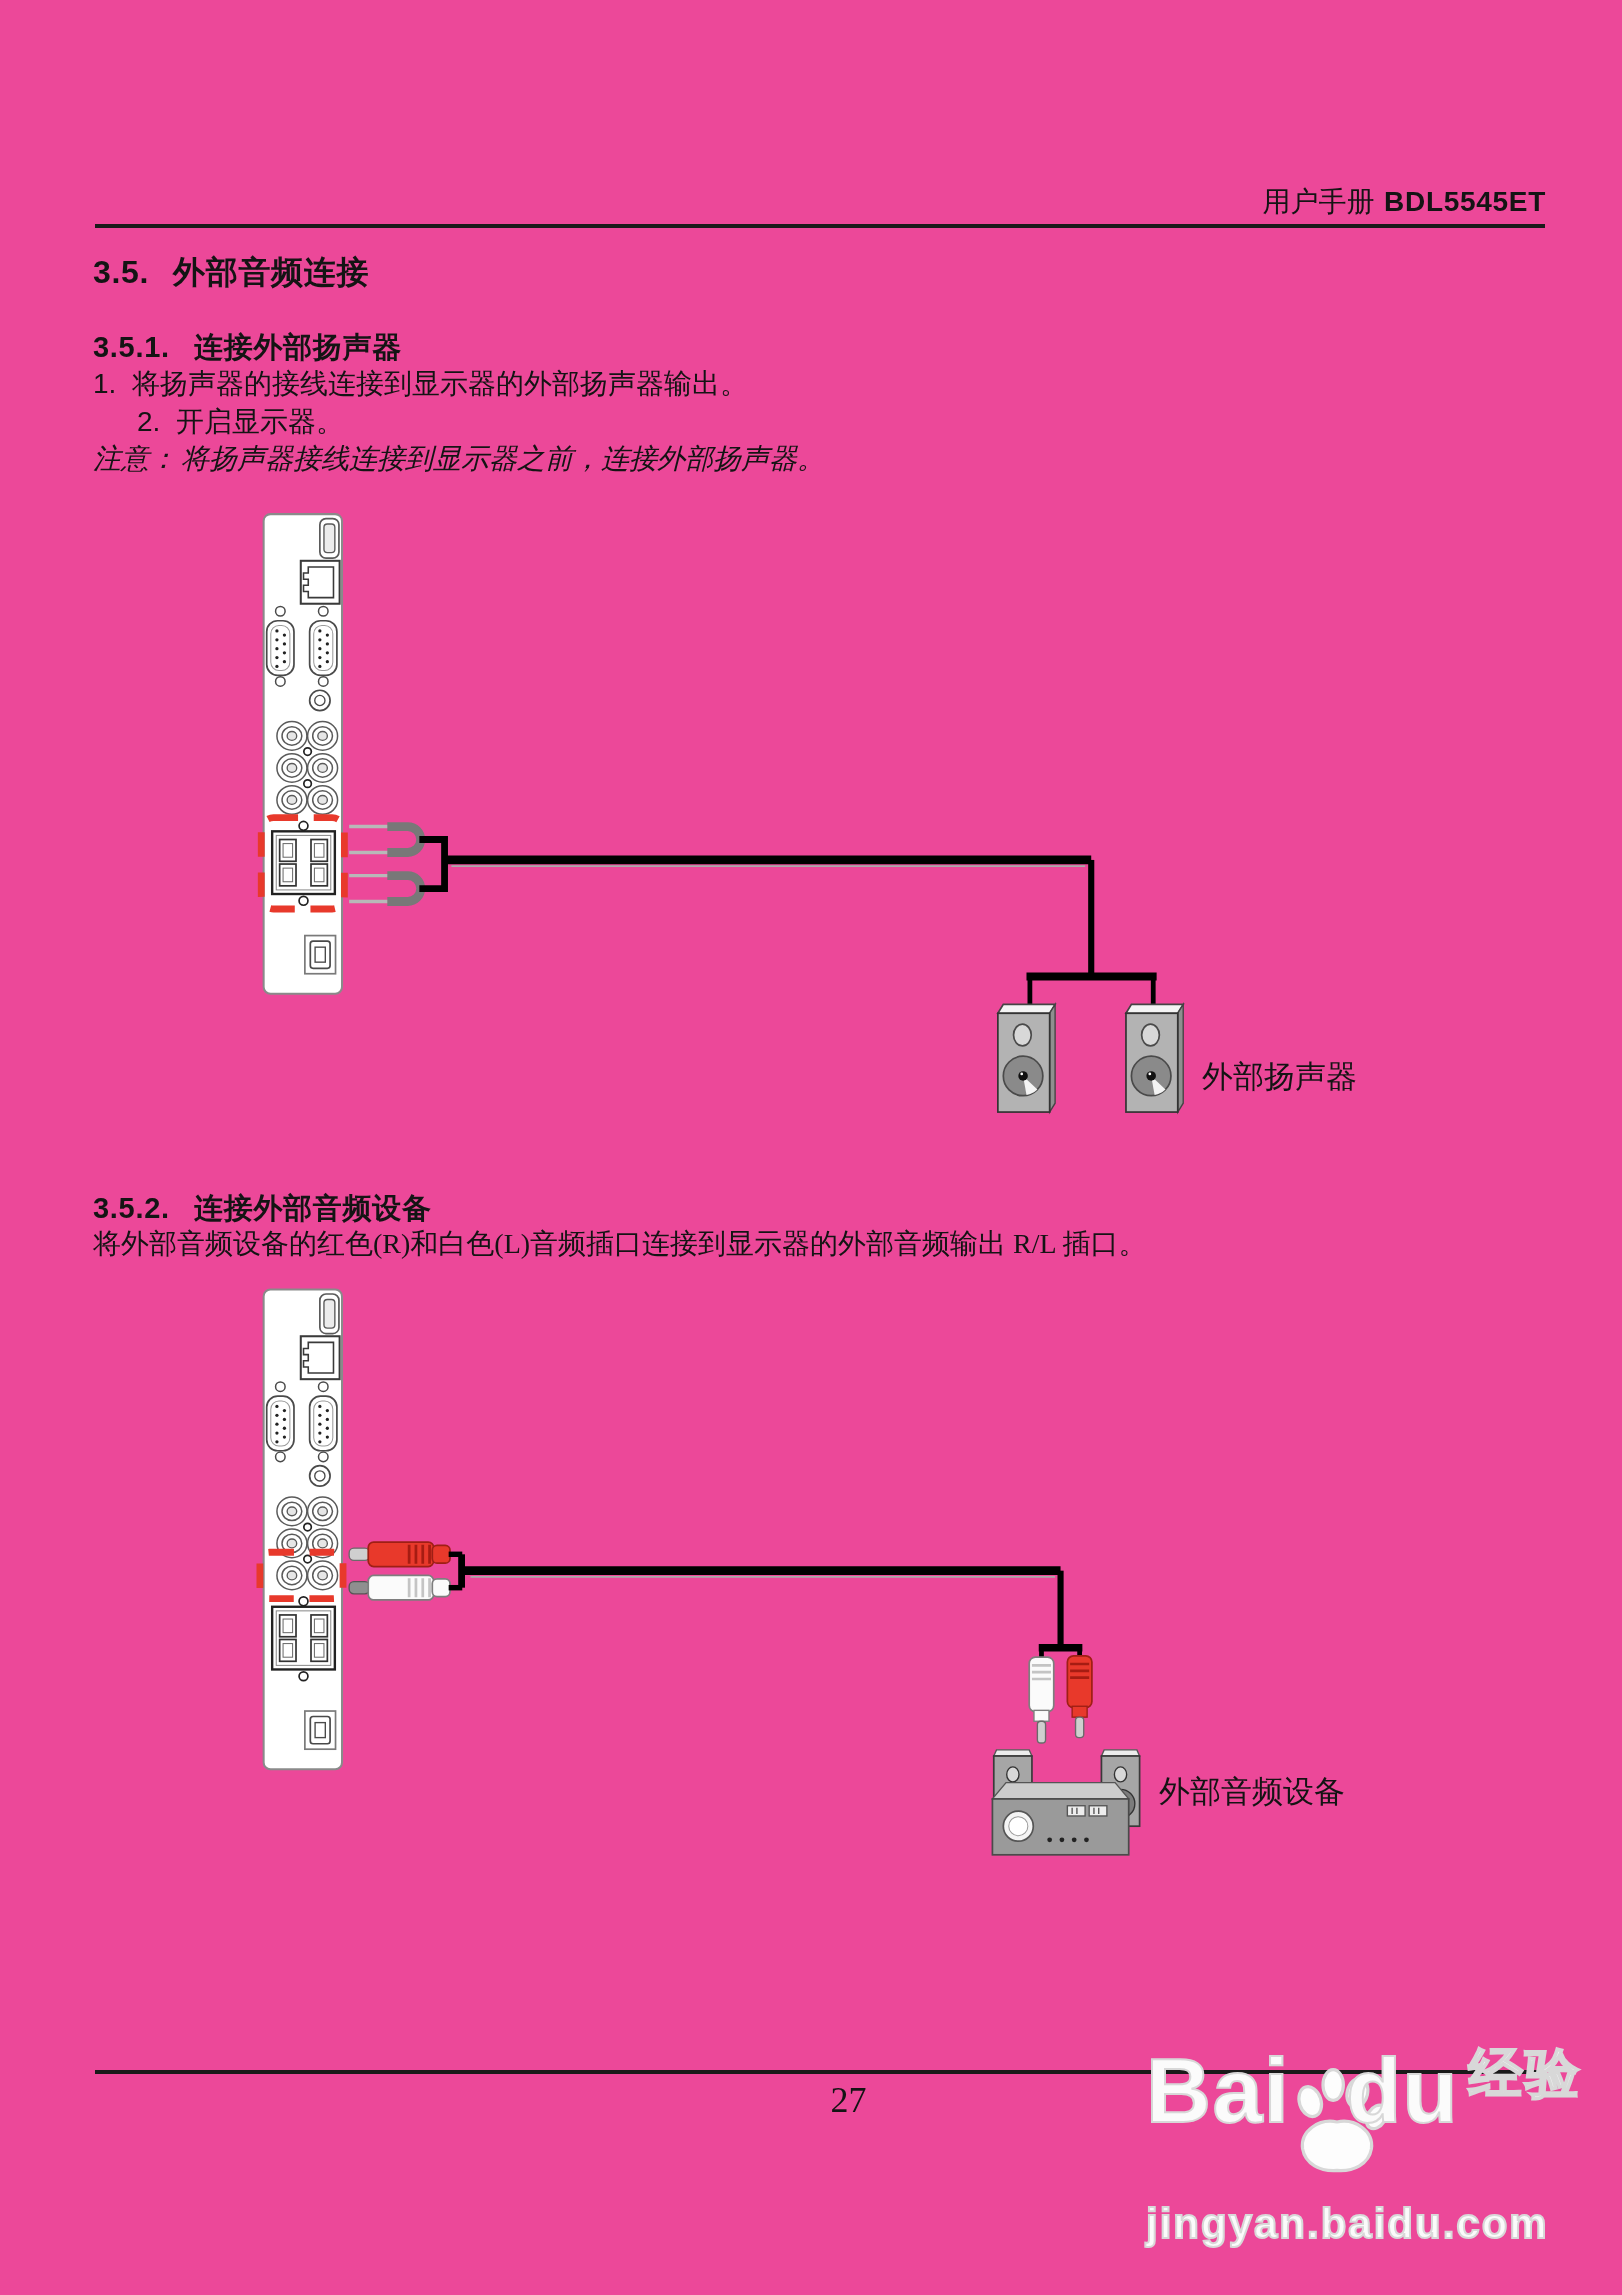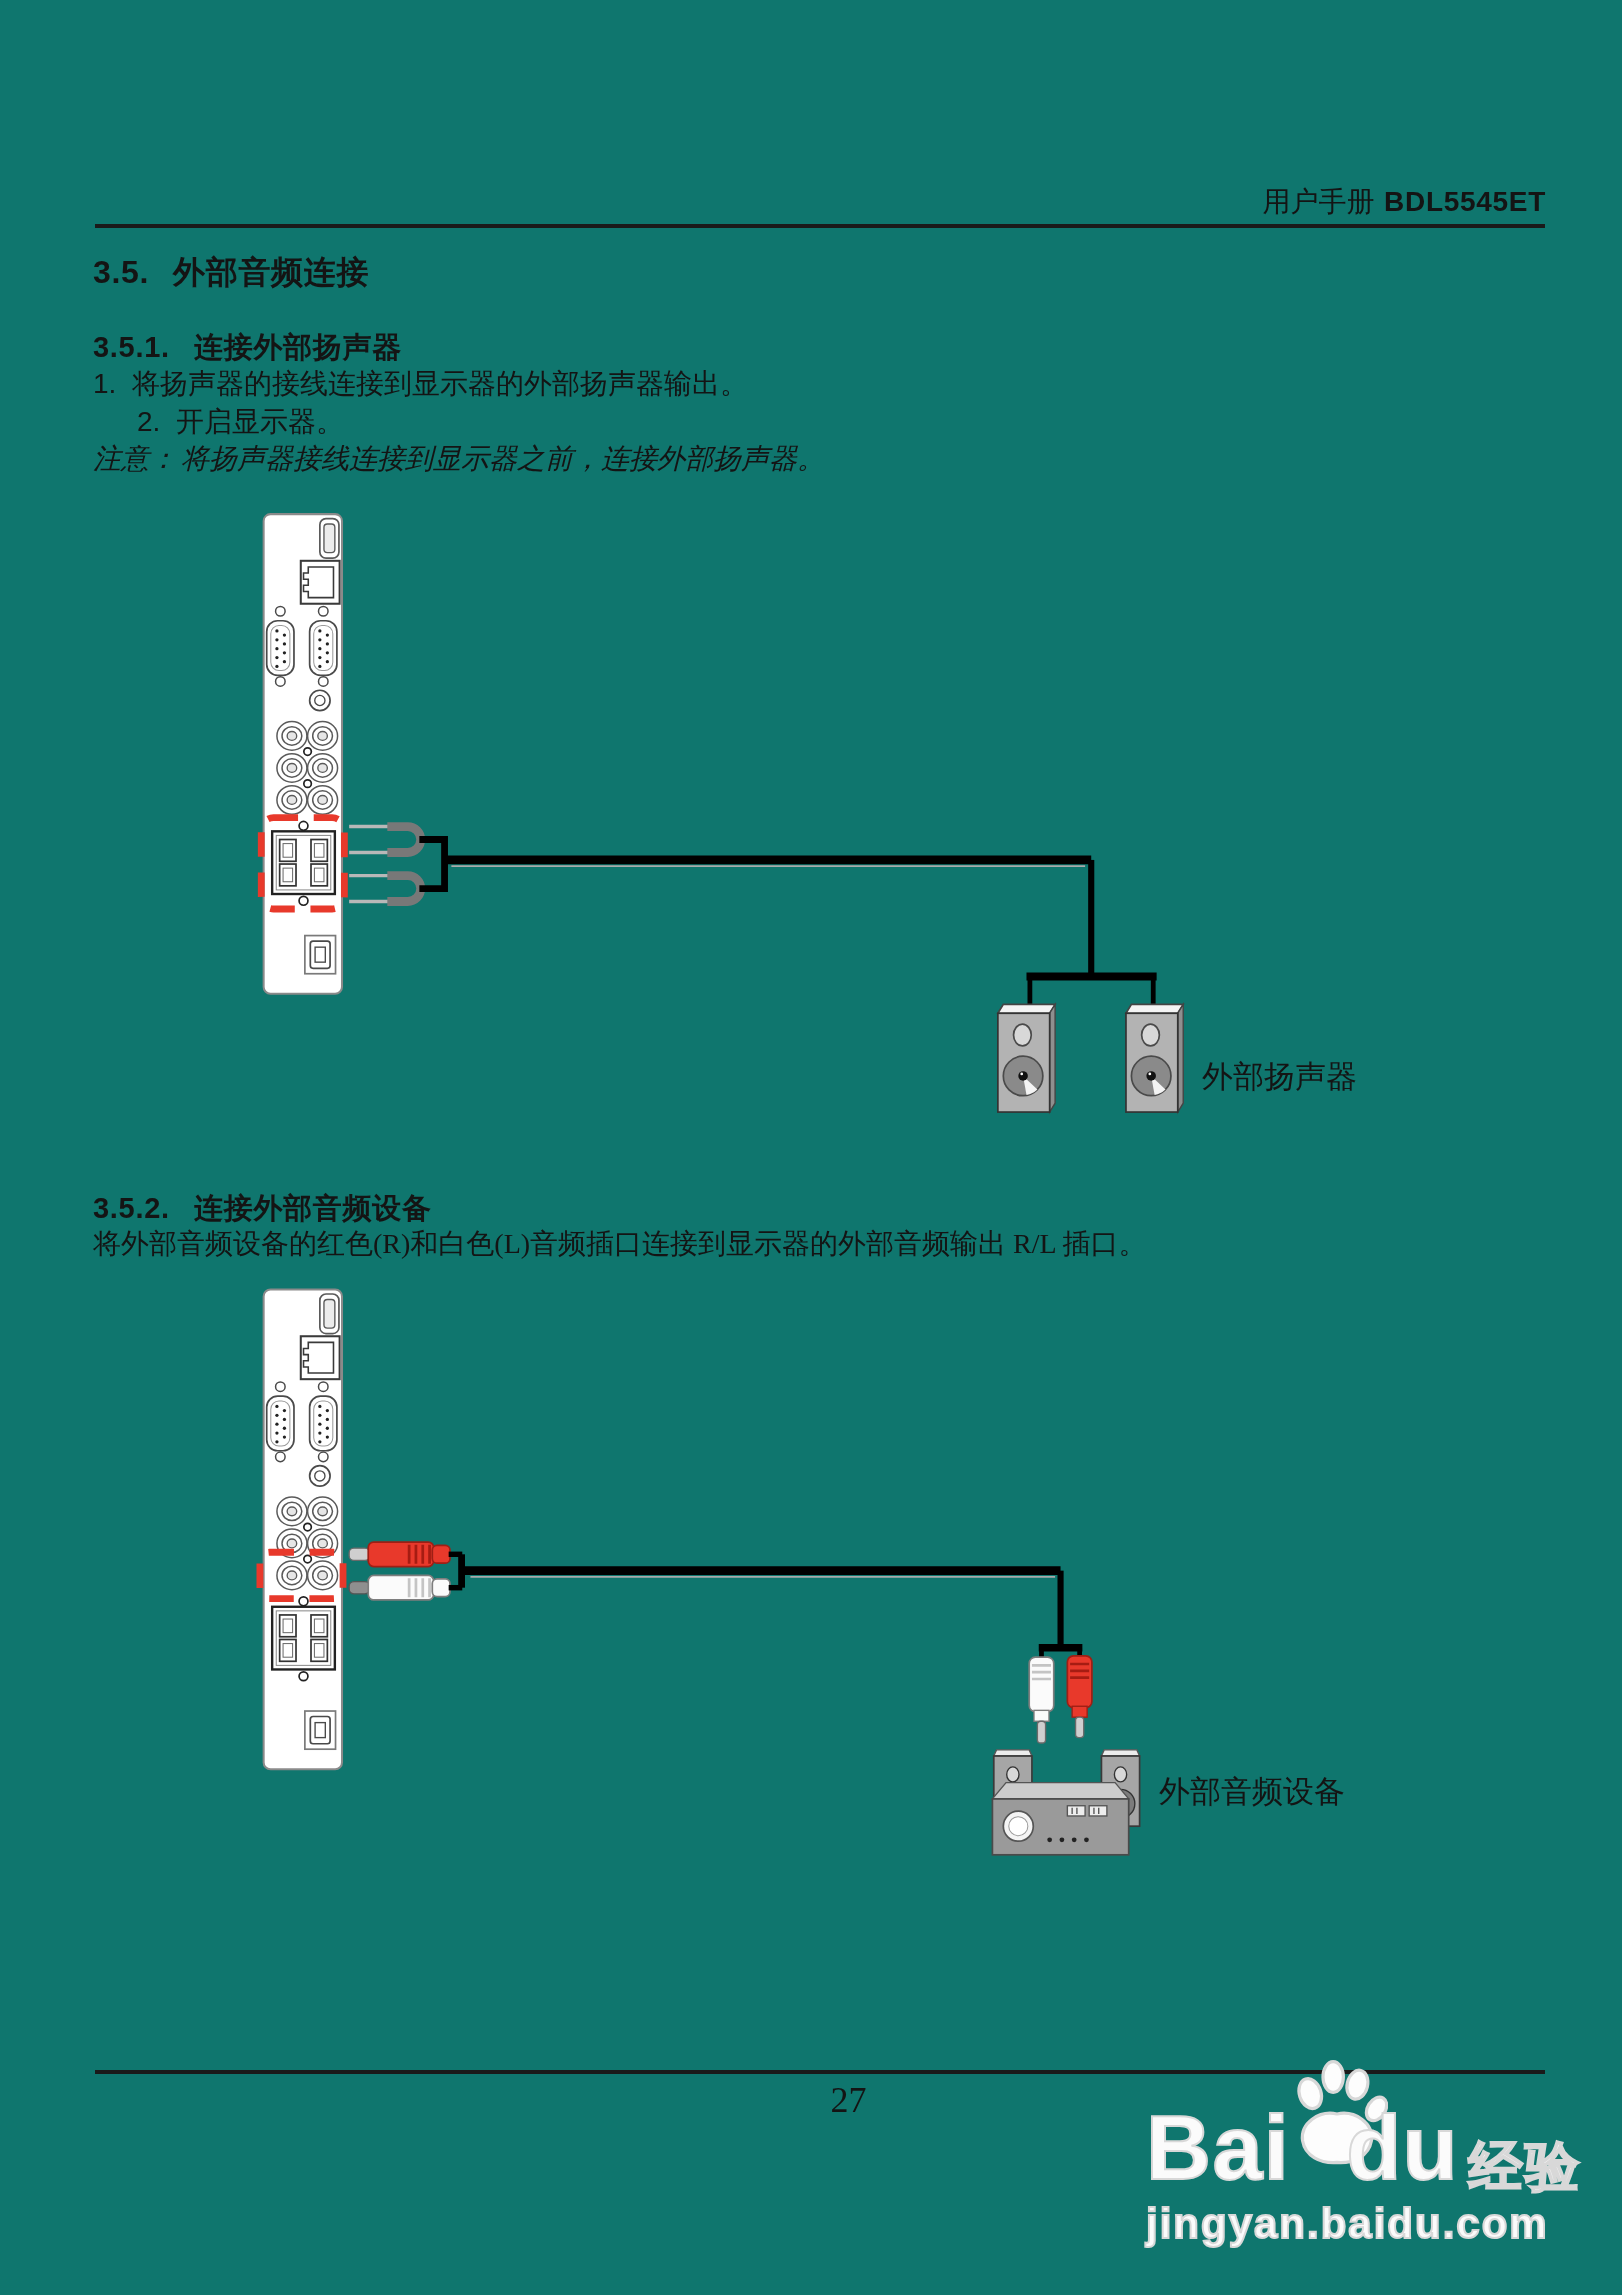--- a/index.html
+++ b/index.html
@@ -1,17 +1,17 @@
 <!DOCTYPE html>
 <html lang="zh" style="font-size:11px"><head>
 <meta charset="utf-8">
 <style>
   html,body{margin:0;padding:0;background:#ffffff;}
   .page{
-    position:relative;width:1623px;height:2295px;background:#0f766e;
+    position:relative;width:1623px;height:2295px;background:#ec4899;
     font-family:"Liberation Serif",serif;color:#141414;overflow:hidden;
   }
   .rule{position:absolute;left:95px;width:1450px;height:4.1px;background:#1a1a1a;}
   .rule-top{top:224px;}
   .rule-bottom{top:2070px;}
   .header-text{
     position:absolute;top:187px;right:77px;font-size:28px;line-height:1.1;
     white-space:nowrap;
   }
   .hdr-model{font-family:"Liberation Sans",sans-serif;font-weight:600;letter-spacing:0.7px;margin-left:9.5px;}
@@ -37,21 +37,21 @@
   .fig2{left:1159px;top:1771px;}
   .pagenum{position:absolute;top:2079px;left:0;width:1623px;text-align:center;font-size:36px;margin-left:37px;}
   .diagrams{position:absolute;left:0;top:0;width:1623px;height:2295px;}
 
   
   .watermark{
     position:absolute;left:1146px;top:2046px;width:436px;
     font-family:"Liberation Sans",sans-serif;font-weight:700;
     color:#fbfbfb;-webkit-text-stroke:2px #d8d8d8;
   }
-  .wm-row{display:flex;align-items:flex-end;height:147px;line-height:1;}
+  .wm-row{display:flex;align-items:flex-start;height:147px;line-height:1;}
   .wm-bai,.wm-du{font-size:90px;letter-spacing:1.4px;position:relative;z-index:2;}
   .wm-paw{position:relative;z-index:1;margin:0 -42px 24.5px -4.1px;}
   .wm-cn{font-size:54px;margin-left:9.5px;letter-spacing:2.7px;}
   .wm-url{font-size:42px;margin-top:6.8px;letter-spacing:2px;}
 </style>
 </head>
 <body>
 
 <div class="page">
 

